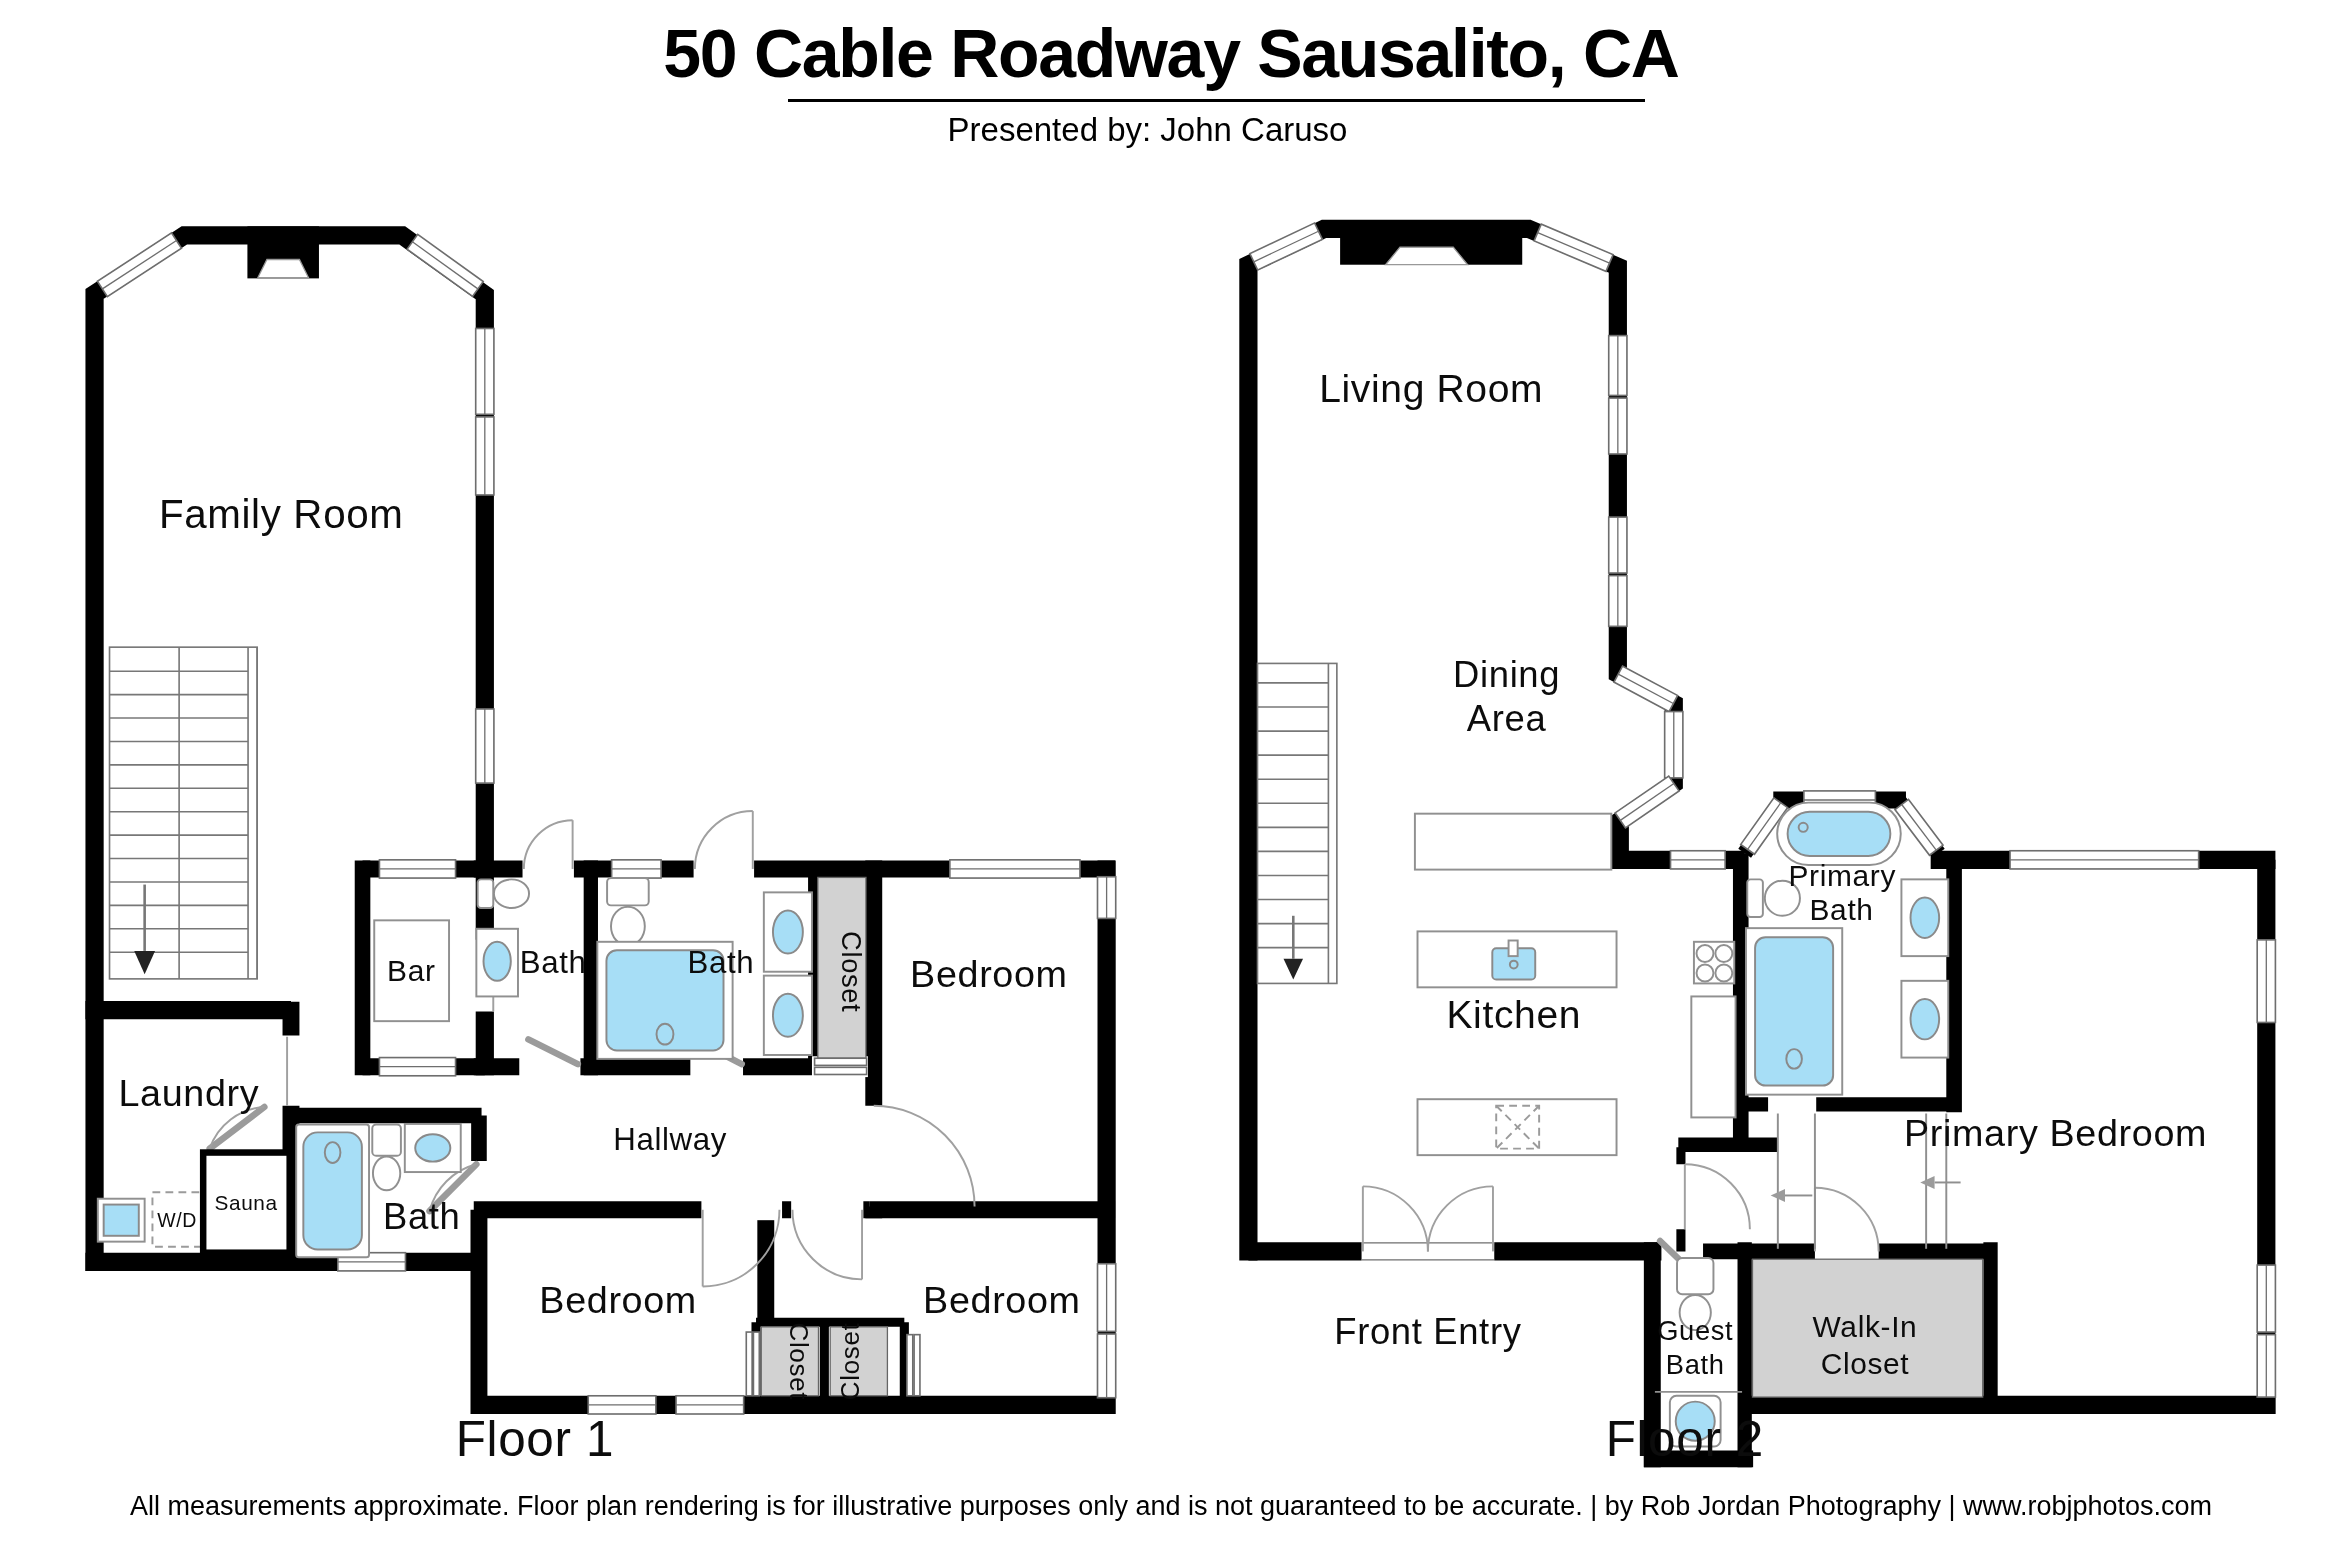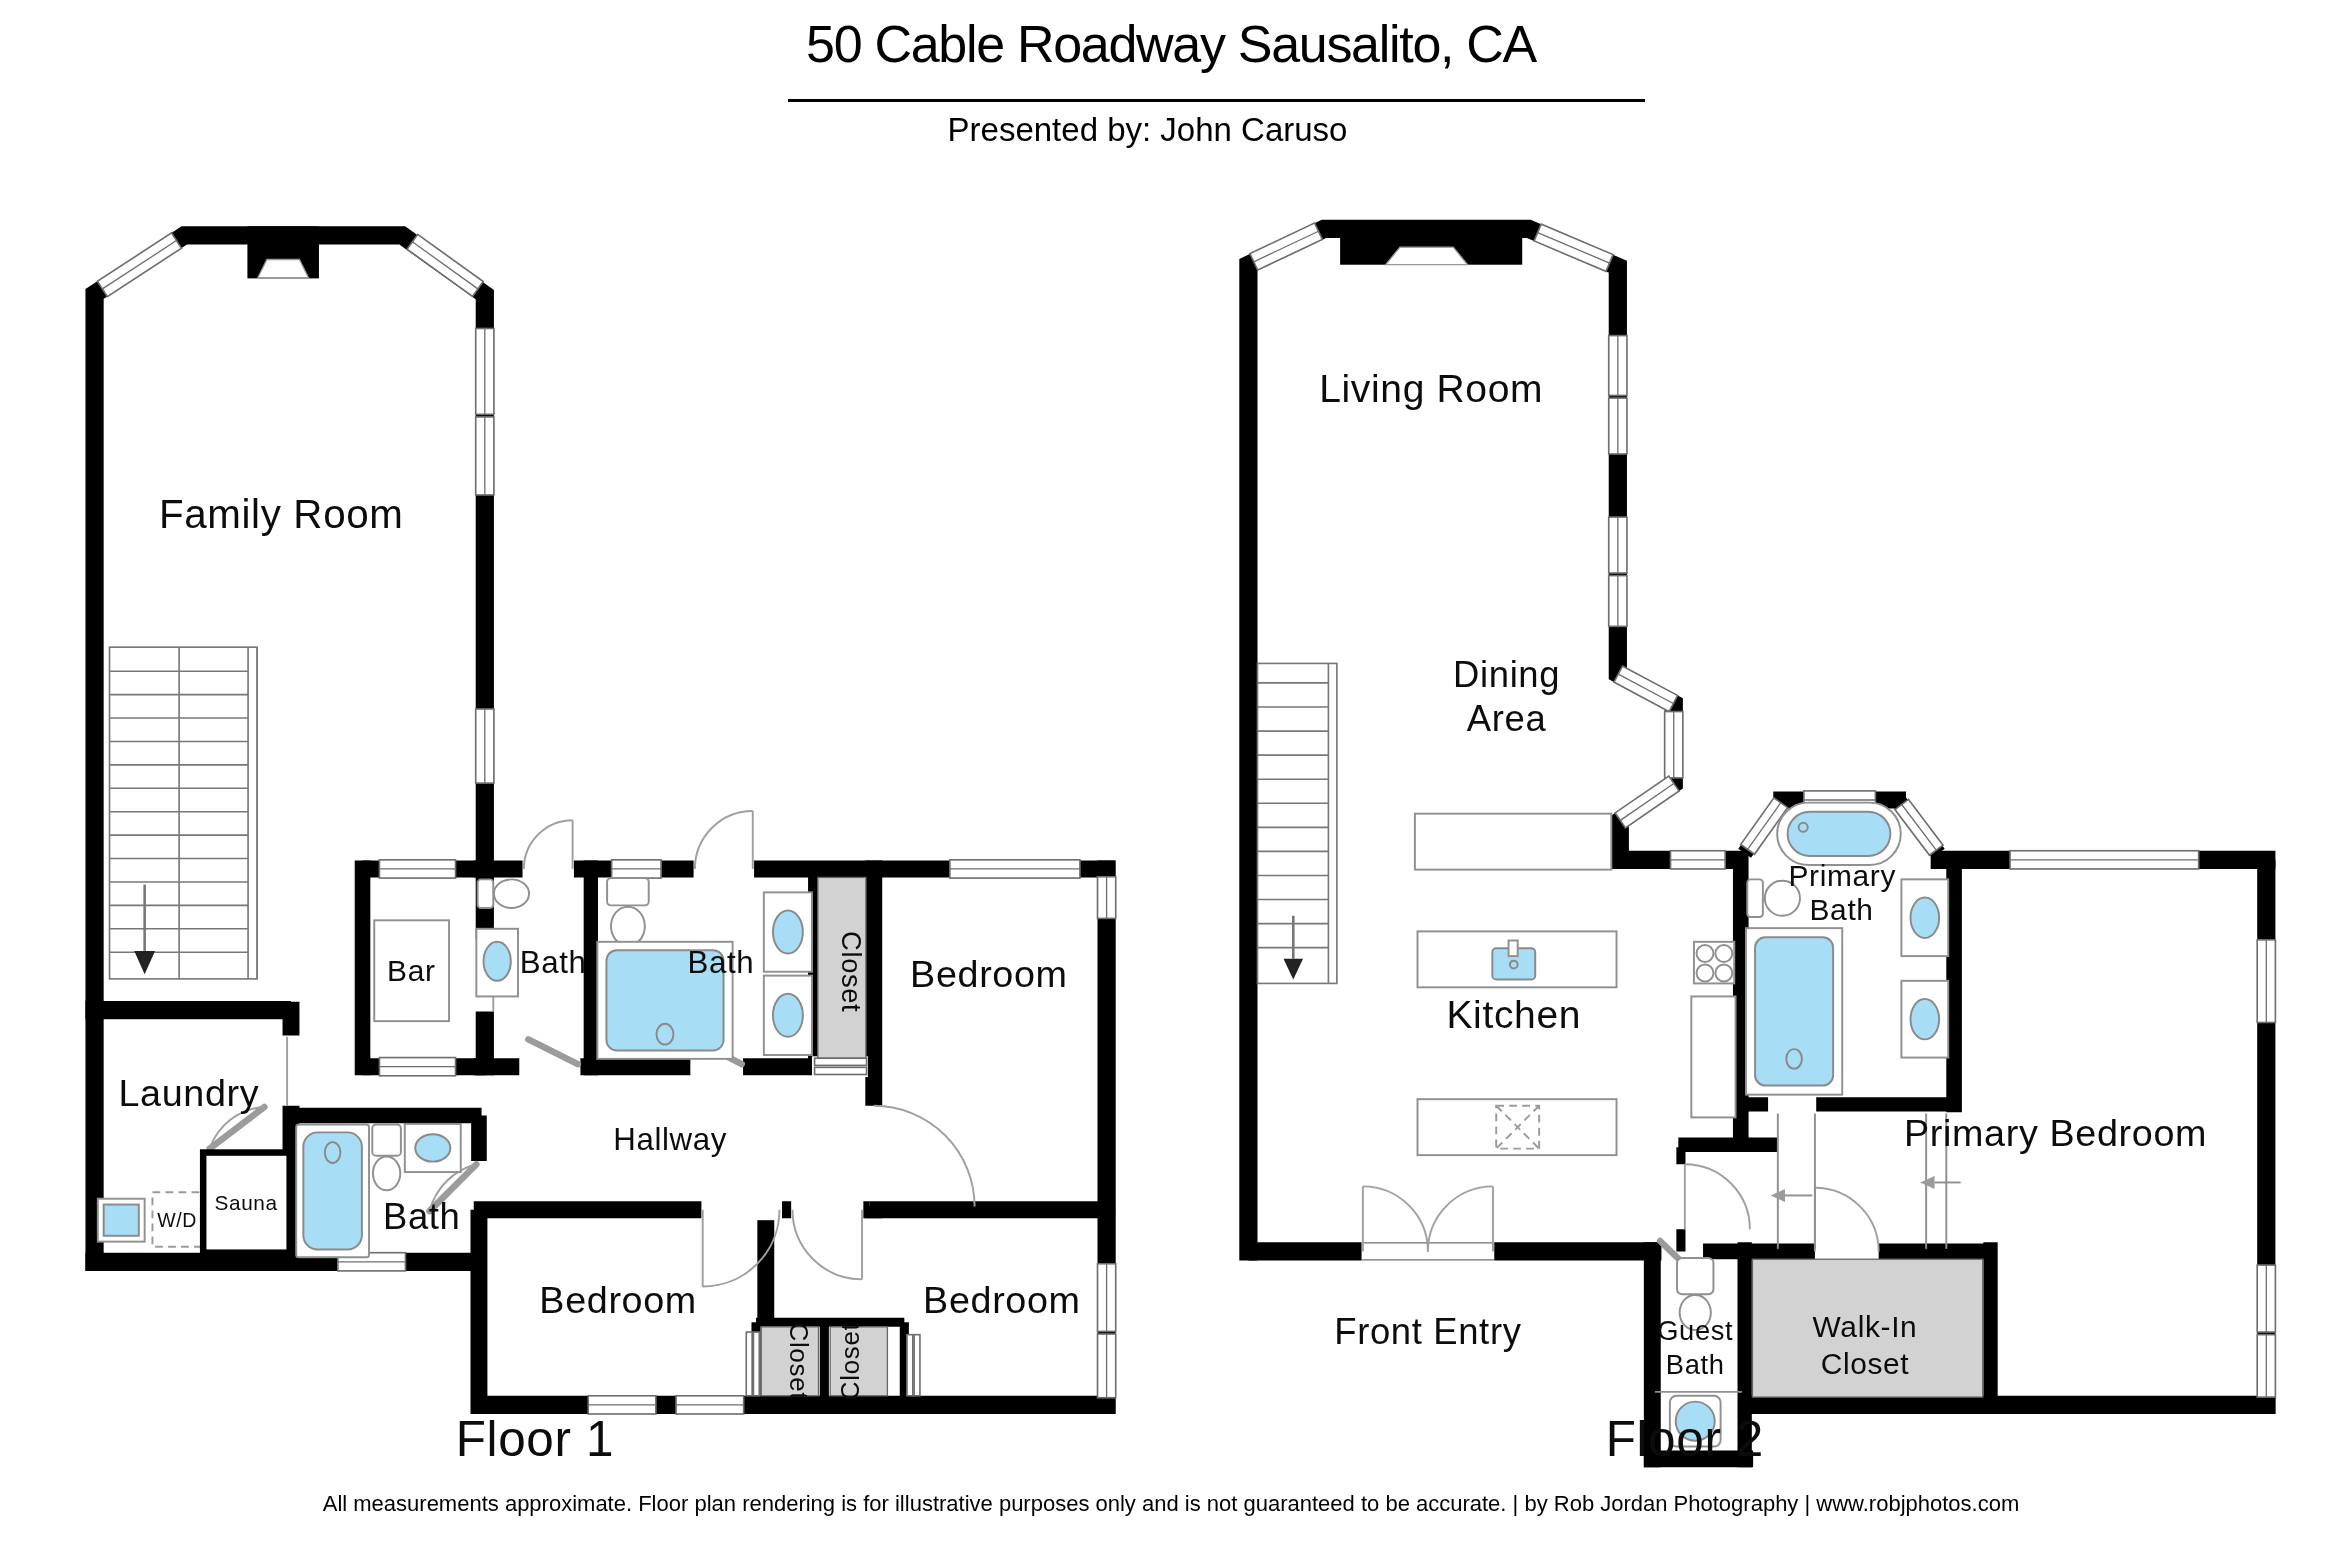--- a/index.html
+++ b/index.html
@@ -1,23 +1,23 @@
 <!DOCTYPE html>
 <html style="font-size:10.4px"><head>
 <meta charset="utf-8">
 <style>
   html,body{margin:0;padding:0;background:#fff;}
   body{width:2342px;height:1561px;position:relative;font-family:"Liberation Sans",sans-serif;}
   .title{position:absolute;top:14.3px;left:0;width:2342px;text-align:center;
-         font-size:52px;font-weight:normal;letter-spacing:-1.3px;color:#000;}
+         font-size:68px;font-weight:bold;letter-spacing:-1.3px;color:#000;}
   .title-rule{position:absolute;top:99px;left:788px;width:857px;height:2.6px;background:#000;}
   .subtitle{position:absolute;top:111px;left:692px;width:911px;text-align:center;
             font-size:33px;color:#000;}
   .footer{position:absolute;top:1491px;left:0;width:2342px;text-align:center;
-          font-size:22px;color:#000;}
+          font-size:27px;color:#000;}
   svg{position:absolute;left:0;top:0;}
   .w28{stroke:#000;stroke-width:28;fill:none}
   .w26{stroke:#000;stroke-width:26;fill:none}
   .w24{stroke:#000;stroke-width:24;fill:none}
   .w22{stroke:#000;stroke-width:22;fill:none}
   .w16{stroke:#000;stroke-width:16;fill:none}
   .w14{stroke:#000;stroke-width:14;fill:none}
   .thin{stroke:#8f8f8f;stroke-width:3;fill:none}
   .door{stroke:#a0a0a0;stroke-width:3;fill:none}
   .doorT{stroke:#9b9b9b;stroke-width:10;fill:none;stroke-linecap:round}

